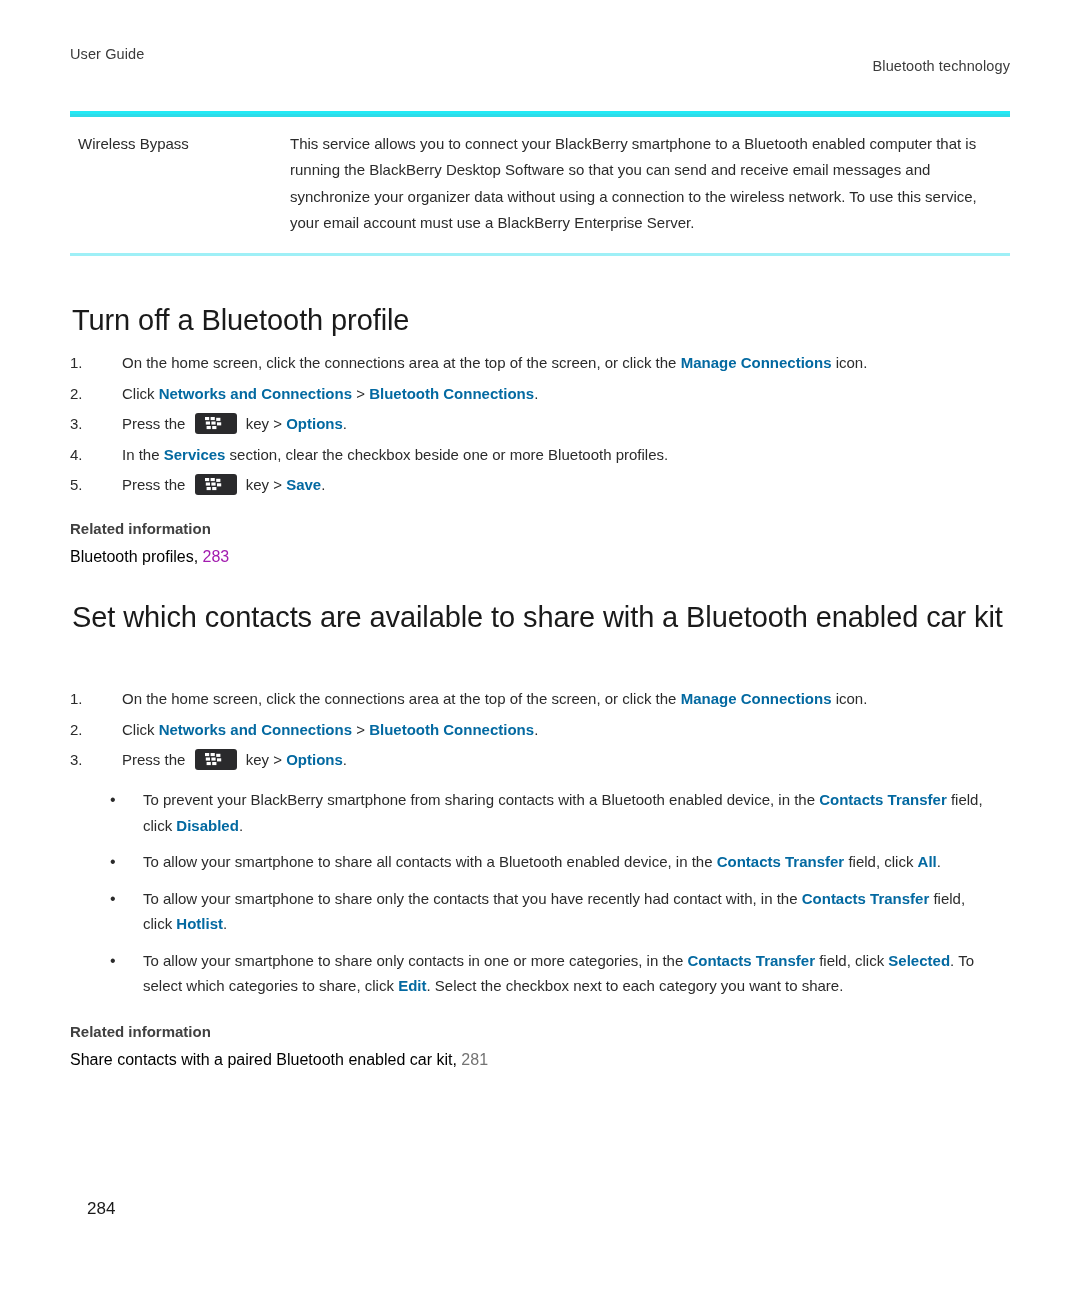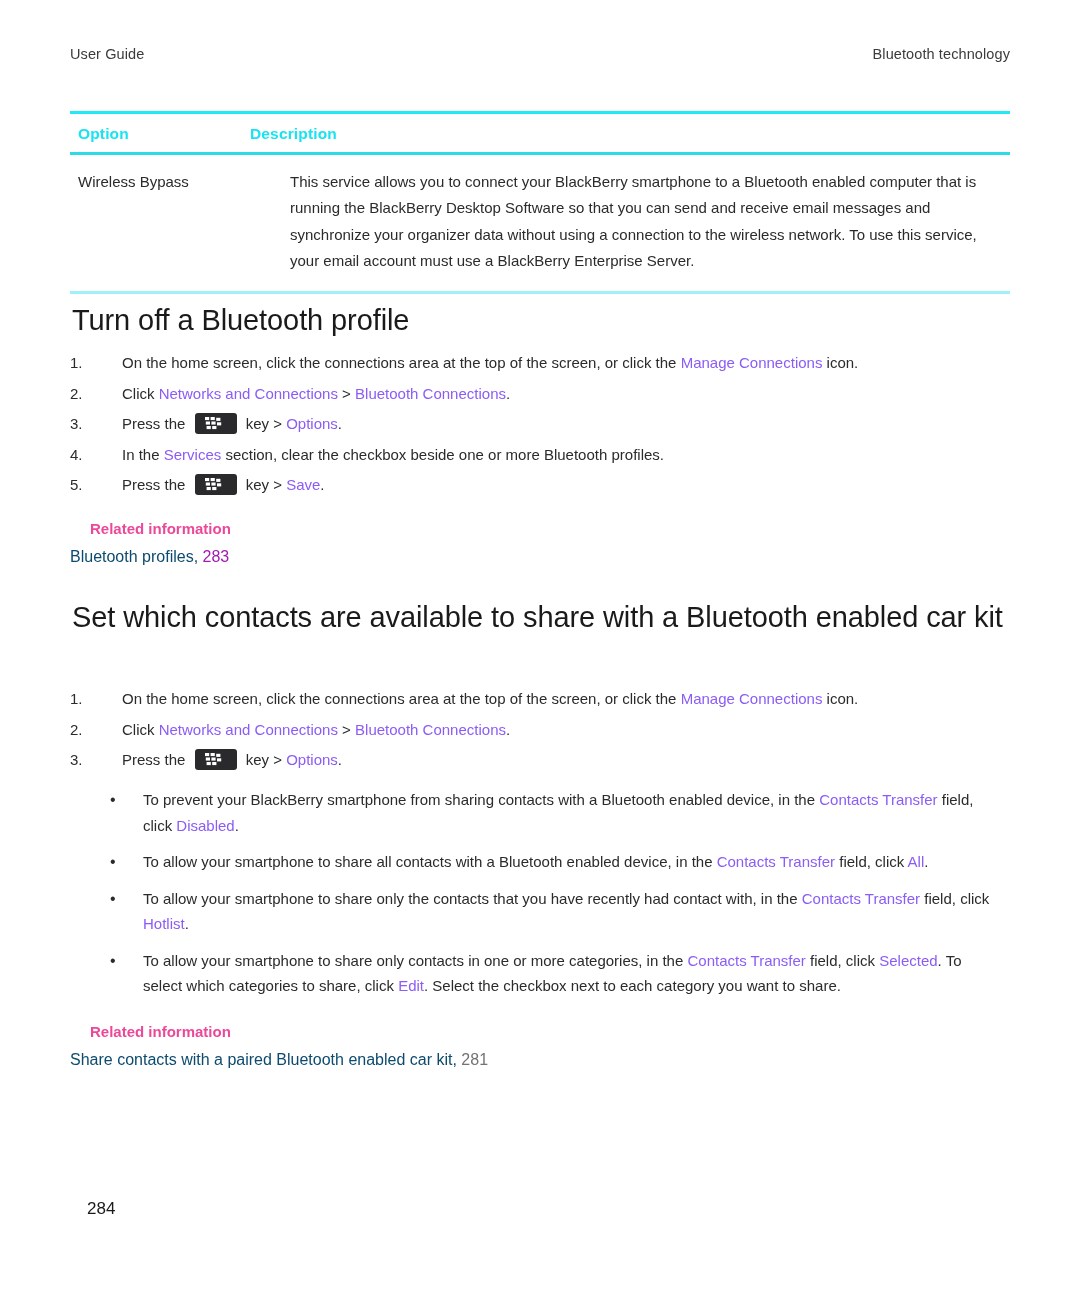--- a/index.html
+++ b/index.html
@@ -29,21 +29,21 @@
     top: 46px;
     left: 70px;
     width: 940px;
     display: flex;
     justify-content: space-between;
     font-size: 14.5px;
     color: #3b3b3b;
     letter-spacing: 0.1px;
   }
   .running-header .rh-left  { text-align: right; }
-  .running-header .rh-right { text-align: right; }
+  .running-header .rh-right { text-align: right; margin-top: 12px; }
 
   
   .opt-table {
     position: absolute;
     top: 111px;
     left: 70px;
     width: 940px;
   }
   .rule-top {
     height: 3px;
@@ -167,50 +167,49 @@
     position: absolute;
     left: 70px;
     width: 940px;
   }
   #related-1 { top: 518px; }
   #related-2 { top: 1021px; }
 
   .related .rel-title {
     font-size: 15px;
     font-weight: bold;
-    color: #ec4899;
+    color: #404040;
     line-height: 22px;
     margin-bottom: 5px;
-    margin-left: 20px;
   }
   .related .rel-link {
     font-size: 16px;
     line-height: 23px;
-    color: #0c4a6e;
+    color: #000000;
     text-decoration: none;
     display: inline;
   }
   .related .rel-page {
     font-size: 16px;
     color: #a21caf;
   }
   .related .rel-page.linked { color: #737373; }
 
   
   .page-number {
     position: absolute;
     left: 70px;
     top: 1199px;
     font-size: 17px;
     color: #1a1a1a;
     margin-left: 17px;
   }
 
   
-  b, strong { font-weight: normal; color: #8b5cf6; }
+  b, strong { font-weight: bold; color: #0369a1; }
 
   .bb-key {
     display: inline-block;
     width: 42px;
     height: 21px;
     background: #2a2a2c;
     border-radius: 3px;
     vertical-align: -5px;
     margin: 0 5px;
     position: relative;
@@ -226,24 +225,20 @@
 
 <div class="page">
 
   <div class="running-header">
     <div class="rh-left">User Guide</div>
     <div class="rh-right">Bluetooth technology</div>
   </div>
 
   <div class="opt-table">
     <div class="rule-top"></div>
-    <div class="thead-row">
-      <div class="th col-opt">Option</div>
-      <div class="th col-desc">Description</div>
-    </div>
     <div class="rule-mid"></div>
     <div class="tbody-row">
       <div class="td col-opt">Wireless Bypass</div>
       <div class="td col-desc">This service allows you to connect your BlackBerry smartphone to a Bluetooth enabled computer that is running the BlackBerry Desktop Software so that you can send and receive email messages and synchronize your organizer data without using a connection to the wireless network. To use this service, your email account must use a BlackBerry Enterprise Server.</div>
     </div>
     <div class="rule-bottom"></div>
   </div>
 
   <h2 class="section-heading" id="heading-1">Turn off a Bluetooth profile</h2>
 

